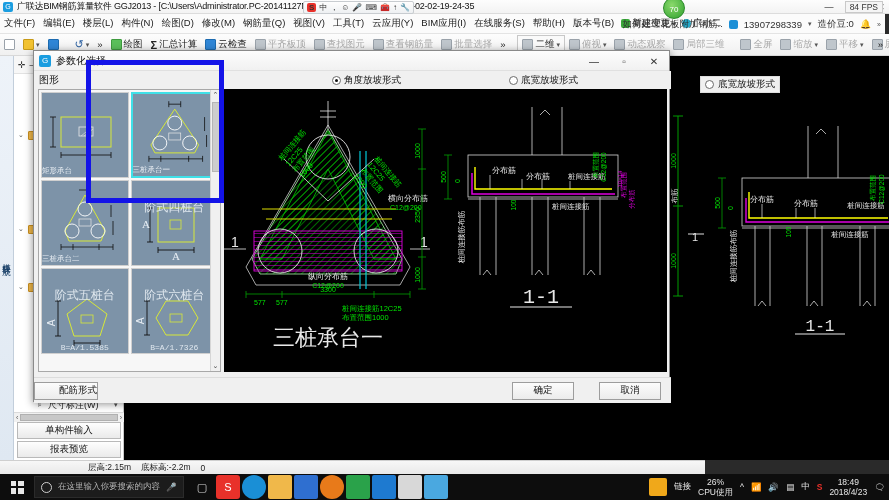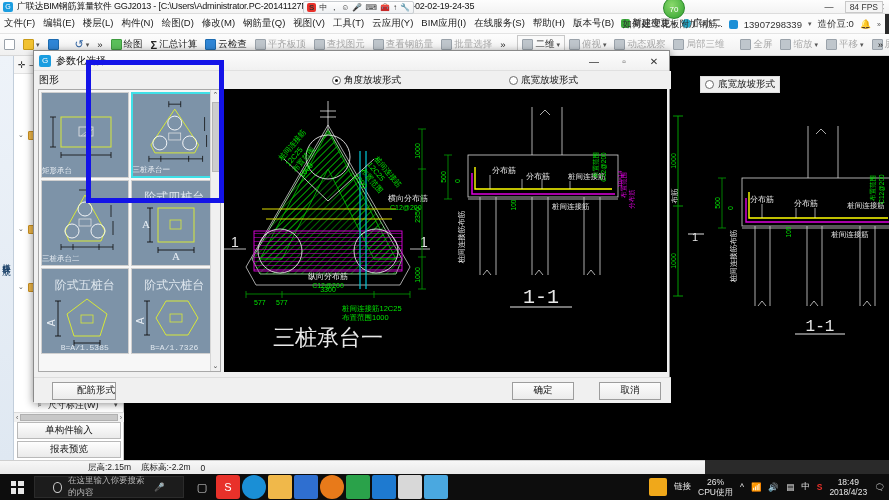--- a/index.html
+++ b/index.html
@@ -122,21 +122,21 @@
        border:1px solid #c9c9c9; background:#f5f5f5; padding:0 4px;}
 
   
   .taskbar{
     position:absolute;left:0;top:474px;width:889px;height:26px;background:#0d0d0d;
     display:flex;align-items:center;
   }
   .tb-win{width:34px;height:26px;display:flex;align-items:center;justify-content:center;}
   .win-glyph{width:13px;height:13px;display:grid;grid-template-columns:1fr 1fr;grid-template-rows:1fr 1fr;gap:1.5px;}
   .win-glyph i{background:#e8e8e8;display:block;}
-  .tb-search{width:150px;height:22px;background:#1c1c1c;border:1px solid #2b2b2b;display:flex;align-items:center;gap:6px;padding:0 18px;}
+  .tb-search{width:150px;height:22px;background:#1c1c1c;border:1px solid #2b2b2b;display:flex;align-items:center;gap:6px;padding:0 6px;}
   .circ{width:11px;height:11px;border-radius:50%;border:1.5px solid #cfcfcf;}
   .tb-search span{font-size:8.5px;color:#b5b5b5;}
   .mic{font-size:10px;color:#cfcfcf;margin-left:auto;}
   .tb-icons{display:flex;align-items:center;gap:2px;margin-left:6px;}
   .tb-app{width:24px;height:24px;display:flex;align-items:center;justify-content:center;border-radius:2px;font-size:11px;}
   .tray{position:absolute;right:4px;top:0;height:26px;display:flex;align-items:center;gap:7px;color:#e6e6e6;font-size:8.5px;}
   .tray .cpu{text-align:center;line-height:10px;}
   .tray .clock{text-align:center;line-height:10px;}
 
   
@@ -158,21 +158,21 @@
     position:absolute;left:4px;top:18px;width:183px;height:283px;
     background:#f7f7f7;border:1px solid #a8a8a8;overflow:hidden;
   }
   .thumbgrid{display:grid;grid-template-columns:1fr 1fr;gap:2px;padding:2px;}
   .thumb{
     height:86px;background:#7d93a8;border:1px solid #cfcfcf;position:relative;overflow:hidden;
     display:flex;align-items:center;justify-content:center;
   }
   .thumb.sel{border:2px solid #3fe0e8;}
   .thumb .cap{position:absolute;bottom:1px;left:0;width:100%;text-align:left;font-size:7.5px;color:#e6ecf2;}
-  .thumb .bigcap{position:absolute;top:8px;left:0;width:100%;text-align:center;font-size:12px;color:#dfe7ee;}
+  .thumb .bigcap{position:absolute;top:18px;left:0;width:100%;text-align:center;font-size:12px;color:#dfe7ee;}
   .thumb .fcap{position:absolute;bottom:1px;left:0;width:100%;text-align:center;font-size:8px;color:#dfe7ee;font-family:"Liberation Mono",monospace;}
   .tscroll{position:absolute;right:0;top:0;width:10px;height:100%;background:#f0f0f0;border-left:1px solid #d6d6d6;}
   .tscroll .a{font-size:7px;color:#444;text-align:center;line-height:10px;}
   .tscroll .tm{position:absolute;top:12px;left:1px;width:8px;height:70px;background:#cdcdcd;border:1px solid #b5b5b5;}
 
   .radio-row{
     position:absolute;left:190px;top:0;width:447px;height:18px;
     background:#f0f0f0;display:flex;align-items:center;
   }
   .radio{display:flex;align-items:center;gap:3px;font-size:9.5px;color:#111;}
@@ -181,21 +181,21 @@
 
   .cadarea{
     position:absolute;left:190px;top:18px;width:443px;height:283px;background:#000;overflow:hidden;
   }
   .dlg-footer{
     position:absolute;left:0;top:326px;width:637px;height:26px;background:#f0f0f0;border-top:1px solid #dcdcdc;
     display:flex;align-items:center;
   }
   .dbtn{height:18px;min-width:62px;border:1px solid #9d9d9d;background:linear-gradient(#fcfcfc,#ececec);
         font-size:9.5px;color:#111;display:flex;align-items:center;justify-content:center;}
-  .btn-left{margin-left:18px;padding-left:24px;}
+  .btn-left{padding-left:24px;}
   .btn-right{position:absolute;right:10px;display:flex;gap:25px;}
 
   
   .annot{
     position:absolute;left:86px;top:60px;width:138px;height:143px;
     border:5px solid #1313e8; z-index:30; pointer-events:none;
   }
 
   
   .cad-g{fill:#00e400;}

